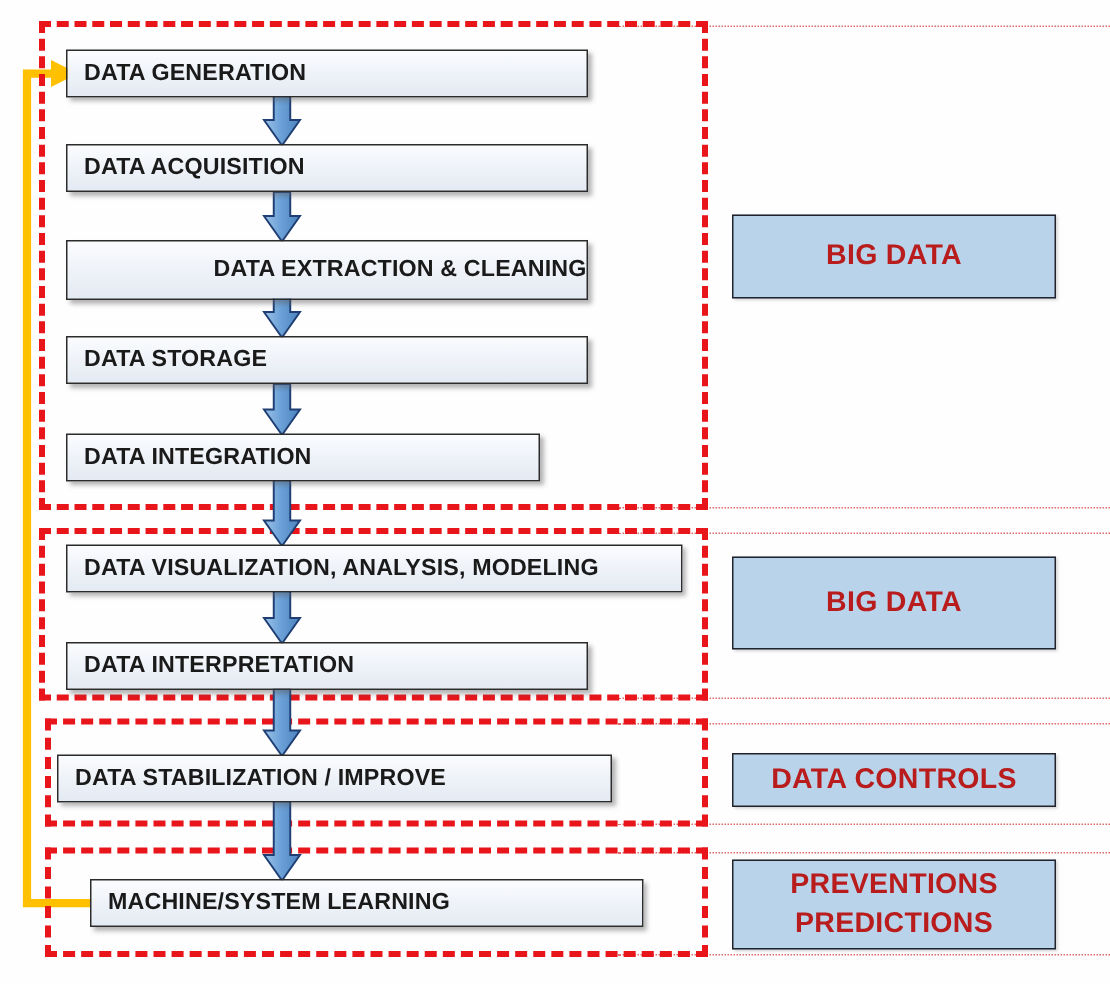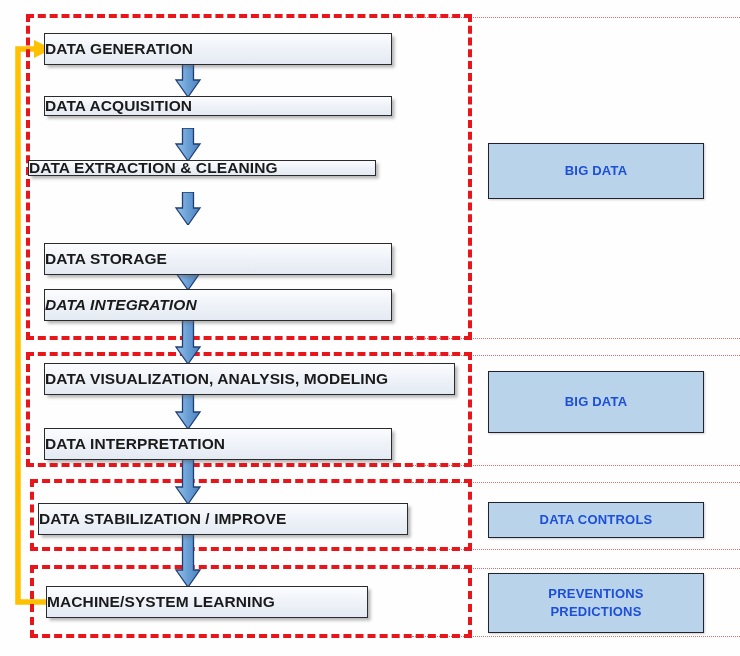--- a/index.html
+++ b/index.html
@@ -37,20 +37,21 @@
   .step {
     position: absolute;
     box-sizing: border-box;
     border: 1.6px solid #2b2b2b;
     background: linear-gradient(to bottom, #fbfcfe 0%, #eef2f8 52%, #e4eaf3 100%);
     box-shadow: 2.5px 2.5px 3px rgba(90, 90, 95, 0.45);
     display: flex;
     align-items: center;
   }
   .step .label {
+    padding-left: 11px;
     font-size: 15.5px;
     font-weight: bold;
     color: #1a1a1a;
     letter-spacing: 0.1px;
     white-space: nowrap;
   }
 
   
   .arrow-down {
     position: absolute;
@@ -64,23 +65,23 @@
     box-sizing: border-box;
     border: 1.8px solid #20232b;
     background: #b9d4ea;
     display: flex;
     flex-direction: column;
     align-items: center;
     justify-content: center;
     box-shadow: 1px 1px 2px rgba(120,120,125,0.35);
   }
   .category .cat-line {
-    font-size: 13px;
+    font-size: 19px;
     font-weight: bold;
-    color: #1d4ed8;
+    color: #b91c1c;
     line-height: 1.35;
     text-align: center;
     letter-spacing: 0.2px;
   }
 
   
   #feedback-path {
     position: absolute;
     left: 0;
     top: 0;
@@ -201,42 +202,42 @@
             <stop offset="45%" stop-color="#6da2d8"></stop>
             <stop offset="100%" stop-color="#4b82bd"></stop>
           </linearGradient>
         </defs>
         <path d="M9.5,0 L20.5,0 L20.5,36 L27,36 L15,53 L3,36 L9.5,36 Z" fill="url(#agarrow-stabilization-to-learning)" stroke="#1f3f74" stroke-width="1.3"></path>
       </svg>
     </div>
     <div class="step" style="left: 44px; top: 33px; width: 348px; height: 32px;">
       <span class="label">DATA GENERATION</span>
     </div>
-    <div class="step" style="left: 44px; top: 96px; width: 348px; height: 20px;">
+    <div class="step" style="left: 44px; top: 96px; width: 348px; height: 32px;">
       <span class="label">DATA ACQUISITION</span>
     </div>
-    <div class="step" style="left: 28px; top: 160px; width: 348px; height: 16px;">
+    <div class="step" style="left: 44px; top: 160px; width: 348px; height: 40px; justify-content: flex-end;">
       <span class="label">DATA EXTRACTION &amp; CLEANING</span>
     </div>
-    <div class="step" style="left: 44px; top: 224px; width: 348px; height: 32px; margin-top: 19px;">
+    <div class="step" style="left: 44px; top: 224px; width: 348px; height: 32px;">
       <span class="label">DATA STORAGE</span>
     </div>
-    <div class="step" style="left: 44px; top: 289px; width: 348px; height: 32px; font-style: italic;">
+    <div class="step" style="left: 44px; top: 289px; width: 316px; height: 32px;">
       <span class="label">DATA INTEGRATION</span>
     </div>
     <div class="step" style="left: 44px; top: 363px; width: 411px; height: 32px;">
       <span class="label">DATA VISUALIZATION, ANALYSIS, MODELING</span>
     </div>
     <div class="step" style="left: 38px; top: 503px; width: 370px; height: 32px;">
       <span class="label">DATA STABILIZATION / IMPROVE</span>
     </div>
     <div class="step" style="left: 44px; top: 428px; width: 348px; height: 32px;">
       <span class="label">DATA INTERPRETATION</span>
     </div>
-    <div class="step" style="left: 46px; top: 586px; width: 322px; height: 32px;">
+    <div class="step" style="left: 60px; top: 586px; width: 369px; height: 32px;">
       <span class="label">MACHINE/SYSTEM LEARNING</span>
     </div>
     <div class="category" style="left: 488px; top: 143px; width: 216px; height: 56px;">
       <div class="cat-line">BIG DATA</div>
     </div>
     <div class="category" style="left: 488px; top: 371px; width: 216px; height: 62px;">
       <div class="cat-line">BIG DATA</div>
     </div>
     <div class="category" style="left: 488px; top: 502px; width: 216px; height: 36px; align-items: center;">
       <div class="cat-line">DATA CONTROLS</div>

